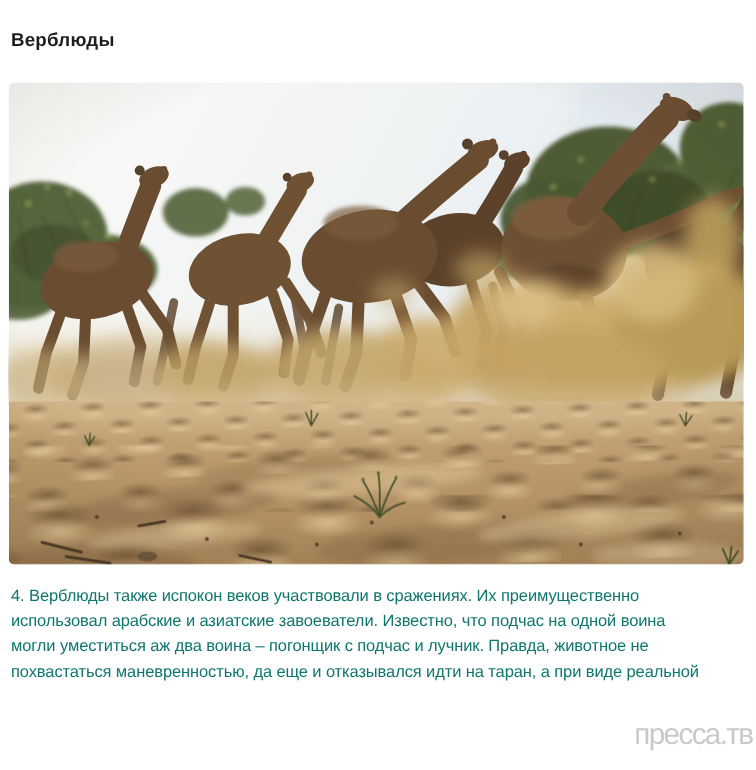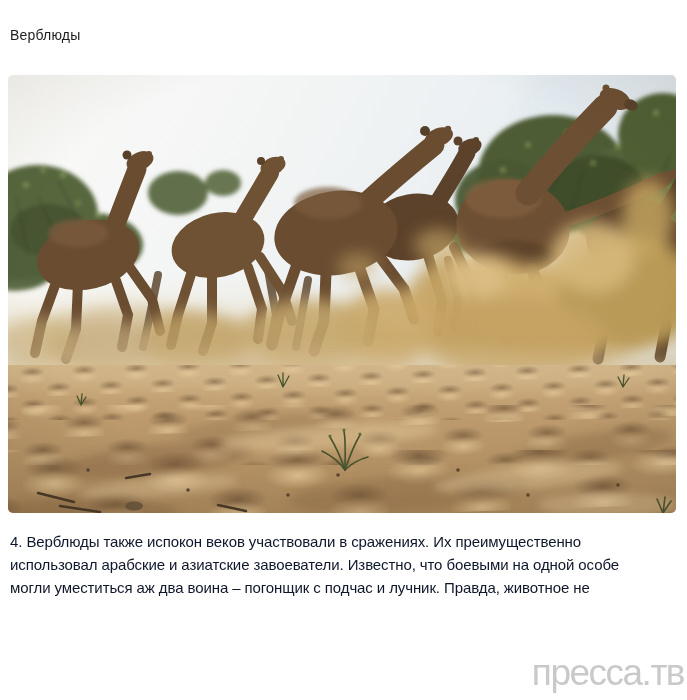--- a/index.html
+++ b/index.html
@@ -1,26 +1,26 @@
 <!DOCTYPE html>
 <html><head>
 <meta charset="utf-8">
 <style>
   html,body{margin:0;padding:0;background:#ffffff;}
   body{width:687px;height:700px;position:relative;overflow:hidden;
        font-family:"Liberation Sans","DejaVu Sans",sans-serif;}
-  .title{position:absolute;left:10px;top:27px;font-size:14px;font-weight:normal;
+  .title{position:absolute;left:10px;top:27px;font-size:17px;font-weight:bold;
          color:#1d1d1d;letter-spacing:.2px;}
   .photo{position:absolute;left:8px;top:75px;width:668px;height:438px;
          border-radius:5px;overflow:hidden;margin:0;background:#f4f5f4;}
   .photo svg{display:block;}
   .text{position:absolute;left:10px;top:530px;width:672px;font-size:15px;
-        line-height:23px;color:#0f172a;z-index:2;letter-spacing:-0.1px;}
+        line-height:23px;color:#0f766e;z-index:2;letter-spacing:-0.1px;}
   .text .line{white-space:nowrap;}
-  .watermark{position:absolute;right:3px;top:652px;font-size:37px;
+  .watermark{position:absolute;right:3px;top:652px;font-size:27px;
              color:#c9c9c9;letter-spacing:-1.5px;z-index:1;}
 </style>
 </head>
 <body>
 
 <div class="title">Верблюды</div>
 
 <figure class="photo">
 <svg width="668" height="438" viewBox="0 0 668 438" xmlns="http://www.w3.org/2000/svg">
   <defs>
@@ -270,15 +270,16 @@
   </g>
 
   <rect x="0" y="0" width="668" height="438" fill="url(#vg)"></rect>
 </svg>
 </figure>
 
 <div class="watermark">пресса.тв</div>
 
 <div class="text">
   <div class="line">4. Верблюды также испокон веков участвовали в сражениях. Их преимущественно</div>
-  <div class="line">использовал арабские и азиатские завоеватели. Известно, что боевыми на одной особе</div>
+  <div class="line">использовал арабские и азиатские завоеватели. Известно, что подчас на одной воина</div>
   <div class="line">могли уместиться аж два воина – погонщик с подчас и лучник. Правда, животное не</div>
+  <div class="line">похвастаться маневренностью, да еще и отказывался идти на таран, а при виде реальной</div>
 </div>
 
 </body></html>

